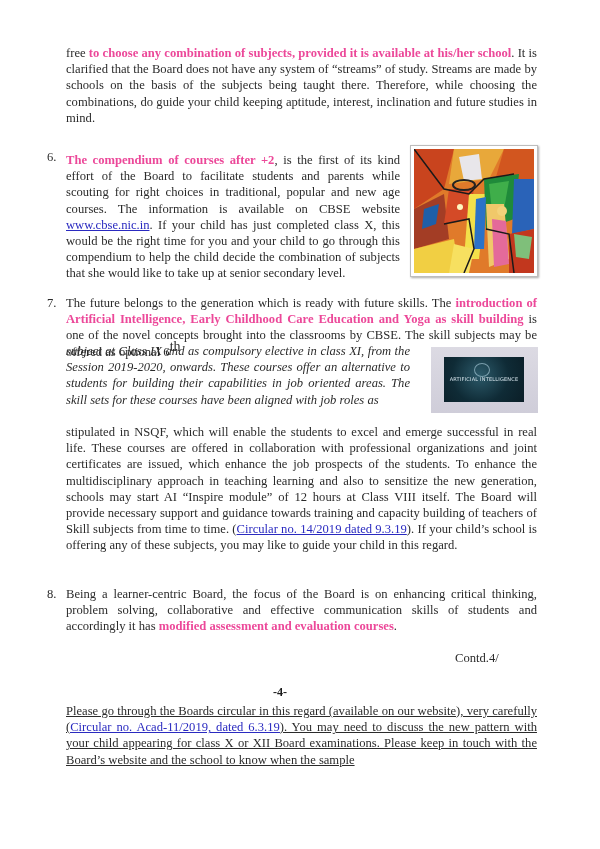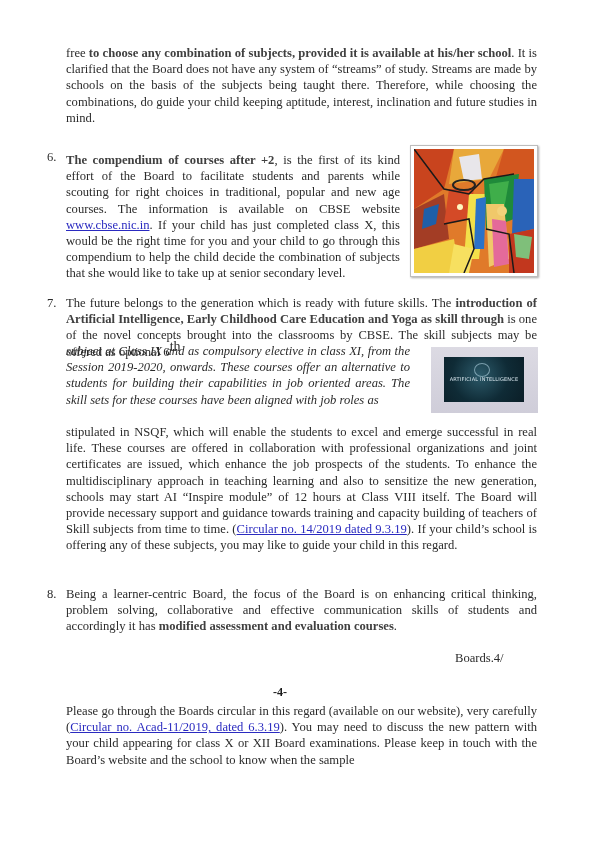--- a/index.html
+++ b/index.html
@@ -21,21 +21,21 @@
       width: 600px; height: 849px;
       background: #fff;
     }
     .txt {
       font-family: "Liberation Serif", "DejaVu Serif", serif;
       font-size: 12.6px;
       line-height: 16.2px;
       text-align: justify;
       color: #2b2b2b;
     }
-    .txt b { color: #404040; margin-top: 32px; }
+    .txt b { color: #ec4899; margin-top: 32px; }
     a.link {
       color: #2a2ac0;
       text-decoration: underline;
     }
     .block { position: absolute; }
     .num {
       position: absolute;
       font-family: "Liberation Serif", "DejaVu Serif", serif;
       font-size: 12.6px;
       line-height: 16.2px;
@@ -143,40 +143,40 @@
       <polyline points="0,0 30,40 55,45 70,30 100,25" fill="none" stroke="#1a1a1a" stroke-width="1.5"></polyline>
       <polyline points="30,75 55,70 60,100 50,124" fill="none" stroke="#1a1a1a" stroke-width="1.5"></polyline>
       <polyline points="72,80 95,85 100,124" fill="none" stroke="#1a1a1a" stroke-width="1.5"></polyline>
       <circle cx="46" cy="58" r="3" fill="#fff6c0"></circle>
       <circle cx="88" cy="62" r="5" fill="#f3d27a"></circle>
     </svg>
   </div>
 
   <span class="num" style="left:47px; top:295px;">7.</span>
   <div class="block txt" style="left:66px; top:295px; width:471px;">
-    <span>The future belongs to the generation which is ready with future skills. The </span><b>introduction of Artificial Intelligence, Early Childhood Care Education and Yoga as skill through</b><span> is one of the novel concepts brought into the classrooms by CBSE. The skill subjects may be offered as optional 6</span><sup>th</sup>
+    <span>The future belongs to the generation which is ready with future skills. The </span><b>introduction of Artificial Intelligence, Early Childhood Care Education and Yoga as skill building</b><span> is one of the novel concepts brought into the classrooms by CBSE. The skill subjects may be offered as optional 6</span><sup>th</sup>
   </div>
   <div class="block txt" style="left:66px; top:343px; width:344px;font-style:italic;">
     <span> subject at Class IX and as compulsory elective in class XI, from the Session 2019-2020, onwards. These courses offer an alternative to students for building their capabilities in job oriented areas. The skill sets for these courses have been aligned with job roles as</span>
   </div>
   <div class="ai-img">
     <div class="ai-inner">
       <div class="ai-circle"></div>
       <div class="ai-label">ARTIFICIAL INTELLIGENCE</div>
     </div>
   </div>
   <div class="block txt" style="left:66px; top:424px; width:471px;">
     <span>stipulated in NSQF, which will enable the students to excel and emerge successful in real life.  These courses are offered in collaboration with professional organizations and joint certificates are issued, which enhance the job prospects of the students.  To enhance the multidisciplinary approach in teaching learning and also to sensitize the new generation, schools may start AI “Inspire module” of 12 hours at Class VIII itself. The Board will provide necessary support and guidance towards training and capacity building of teachers of Skill subjects from time to time. (</span><a class="link" href="#">Circular no. 14/2019 dated 9.3.19</a><span>). If your child’s school is offering any of these subjects, you may like to guide your child in this regard.</span>
   </div>
 
   <span class="num" style="left:47px; top:586px;">8.</span>
   <div class="block txt" style="left:66px; top:586px; width:471px;">
     <span>Being a learner-centric Board, the focus of the Board is on enhancing critical thinking, problem solving, collaborative and effective communication skills of students and accordingly it has </span><b>modified assessment and evaluation courses</b><span>.</span>
   </div>
 
-  <div class="contd">Boards.4/</div>
+  <div class="contd">Contd.4/</div>
   <div class="pageno">-4-</div>
 
-  <div class="block txt" style="left:66px; top:703px; width:471px;">
+  <div class="block txt" style="left:66px; top:703px; width:471px;text-decoration:underline;">
     <span>Please go through the Boards circular in this regard (available on our website), very carefully (</span><a class="link" href="#">Circular no. Acad-11/2019, dated 6.3.19</a><span>). You may need to discuss the new pattern with your child appearing for class X or XII Board examinations. Please keep in touch with the Board’s website and the school to know when the sample</span>
   </div>
 
 </div>
 
 </body></html>

